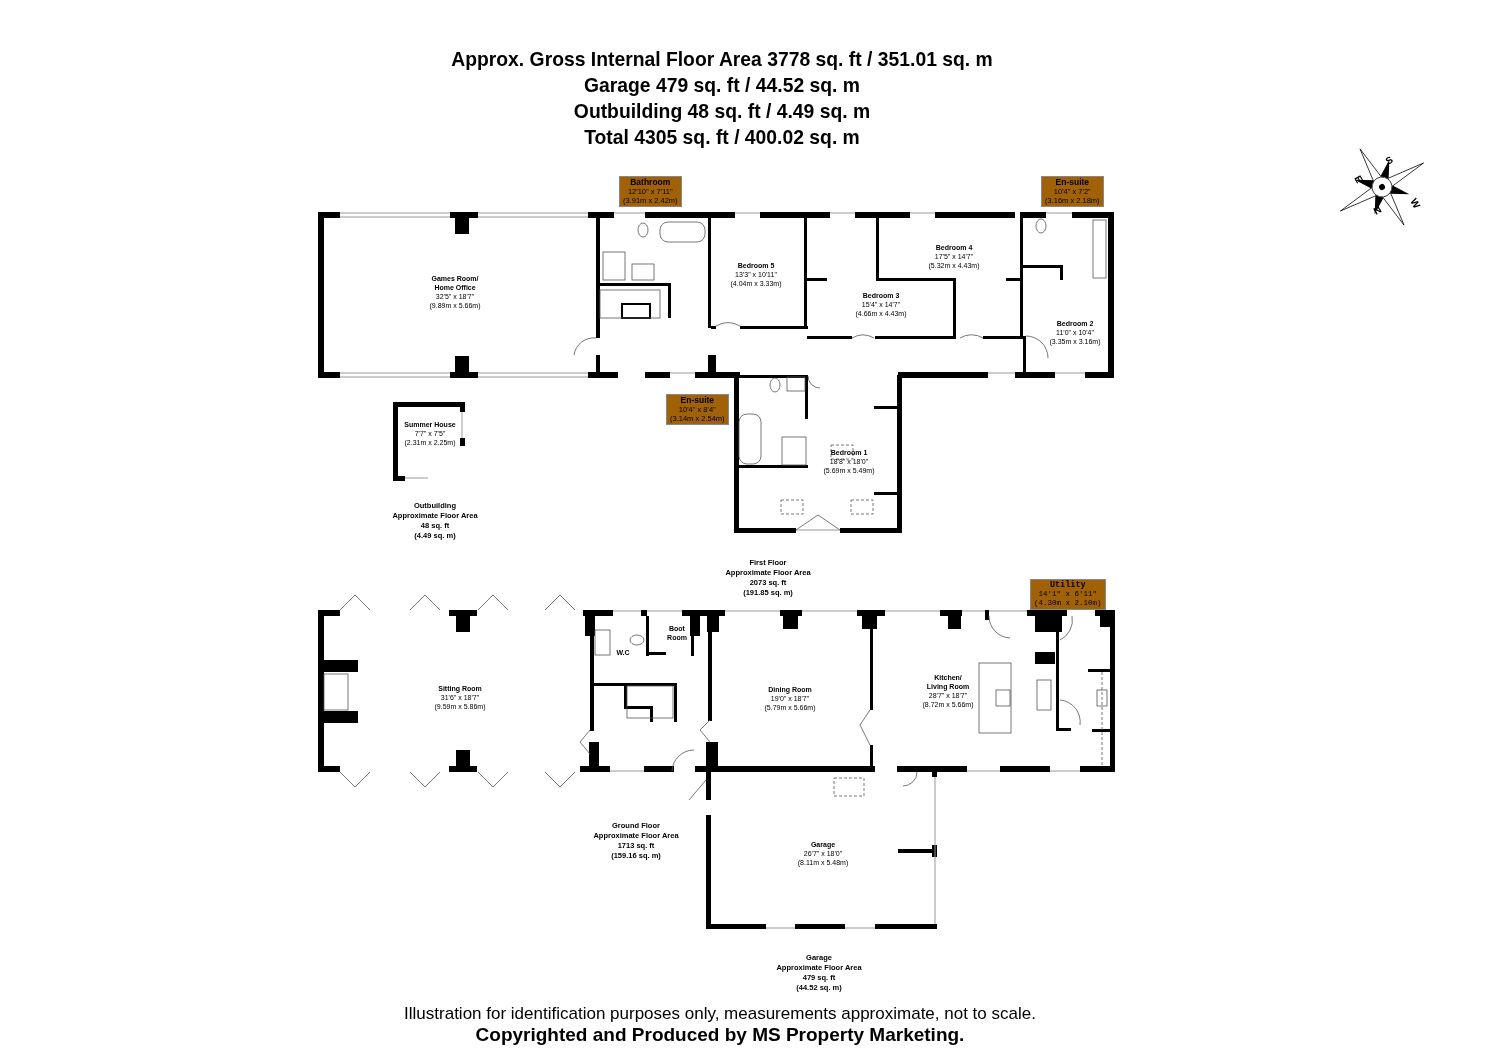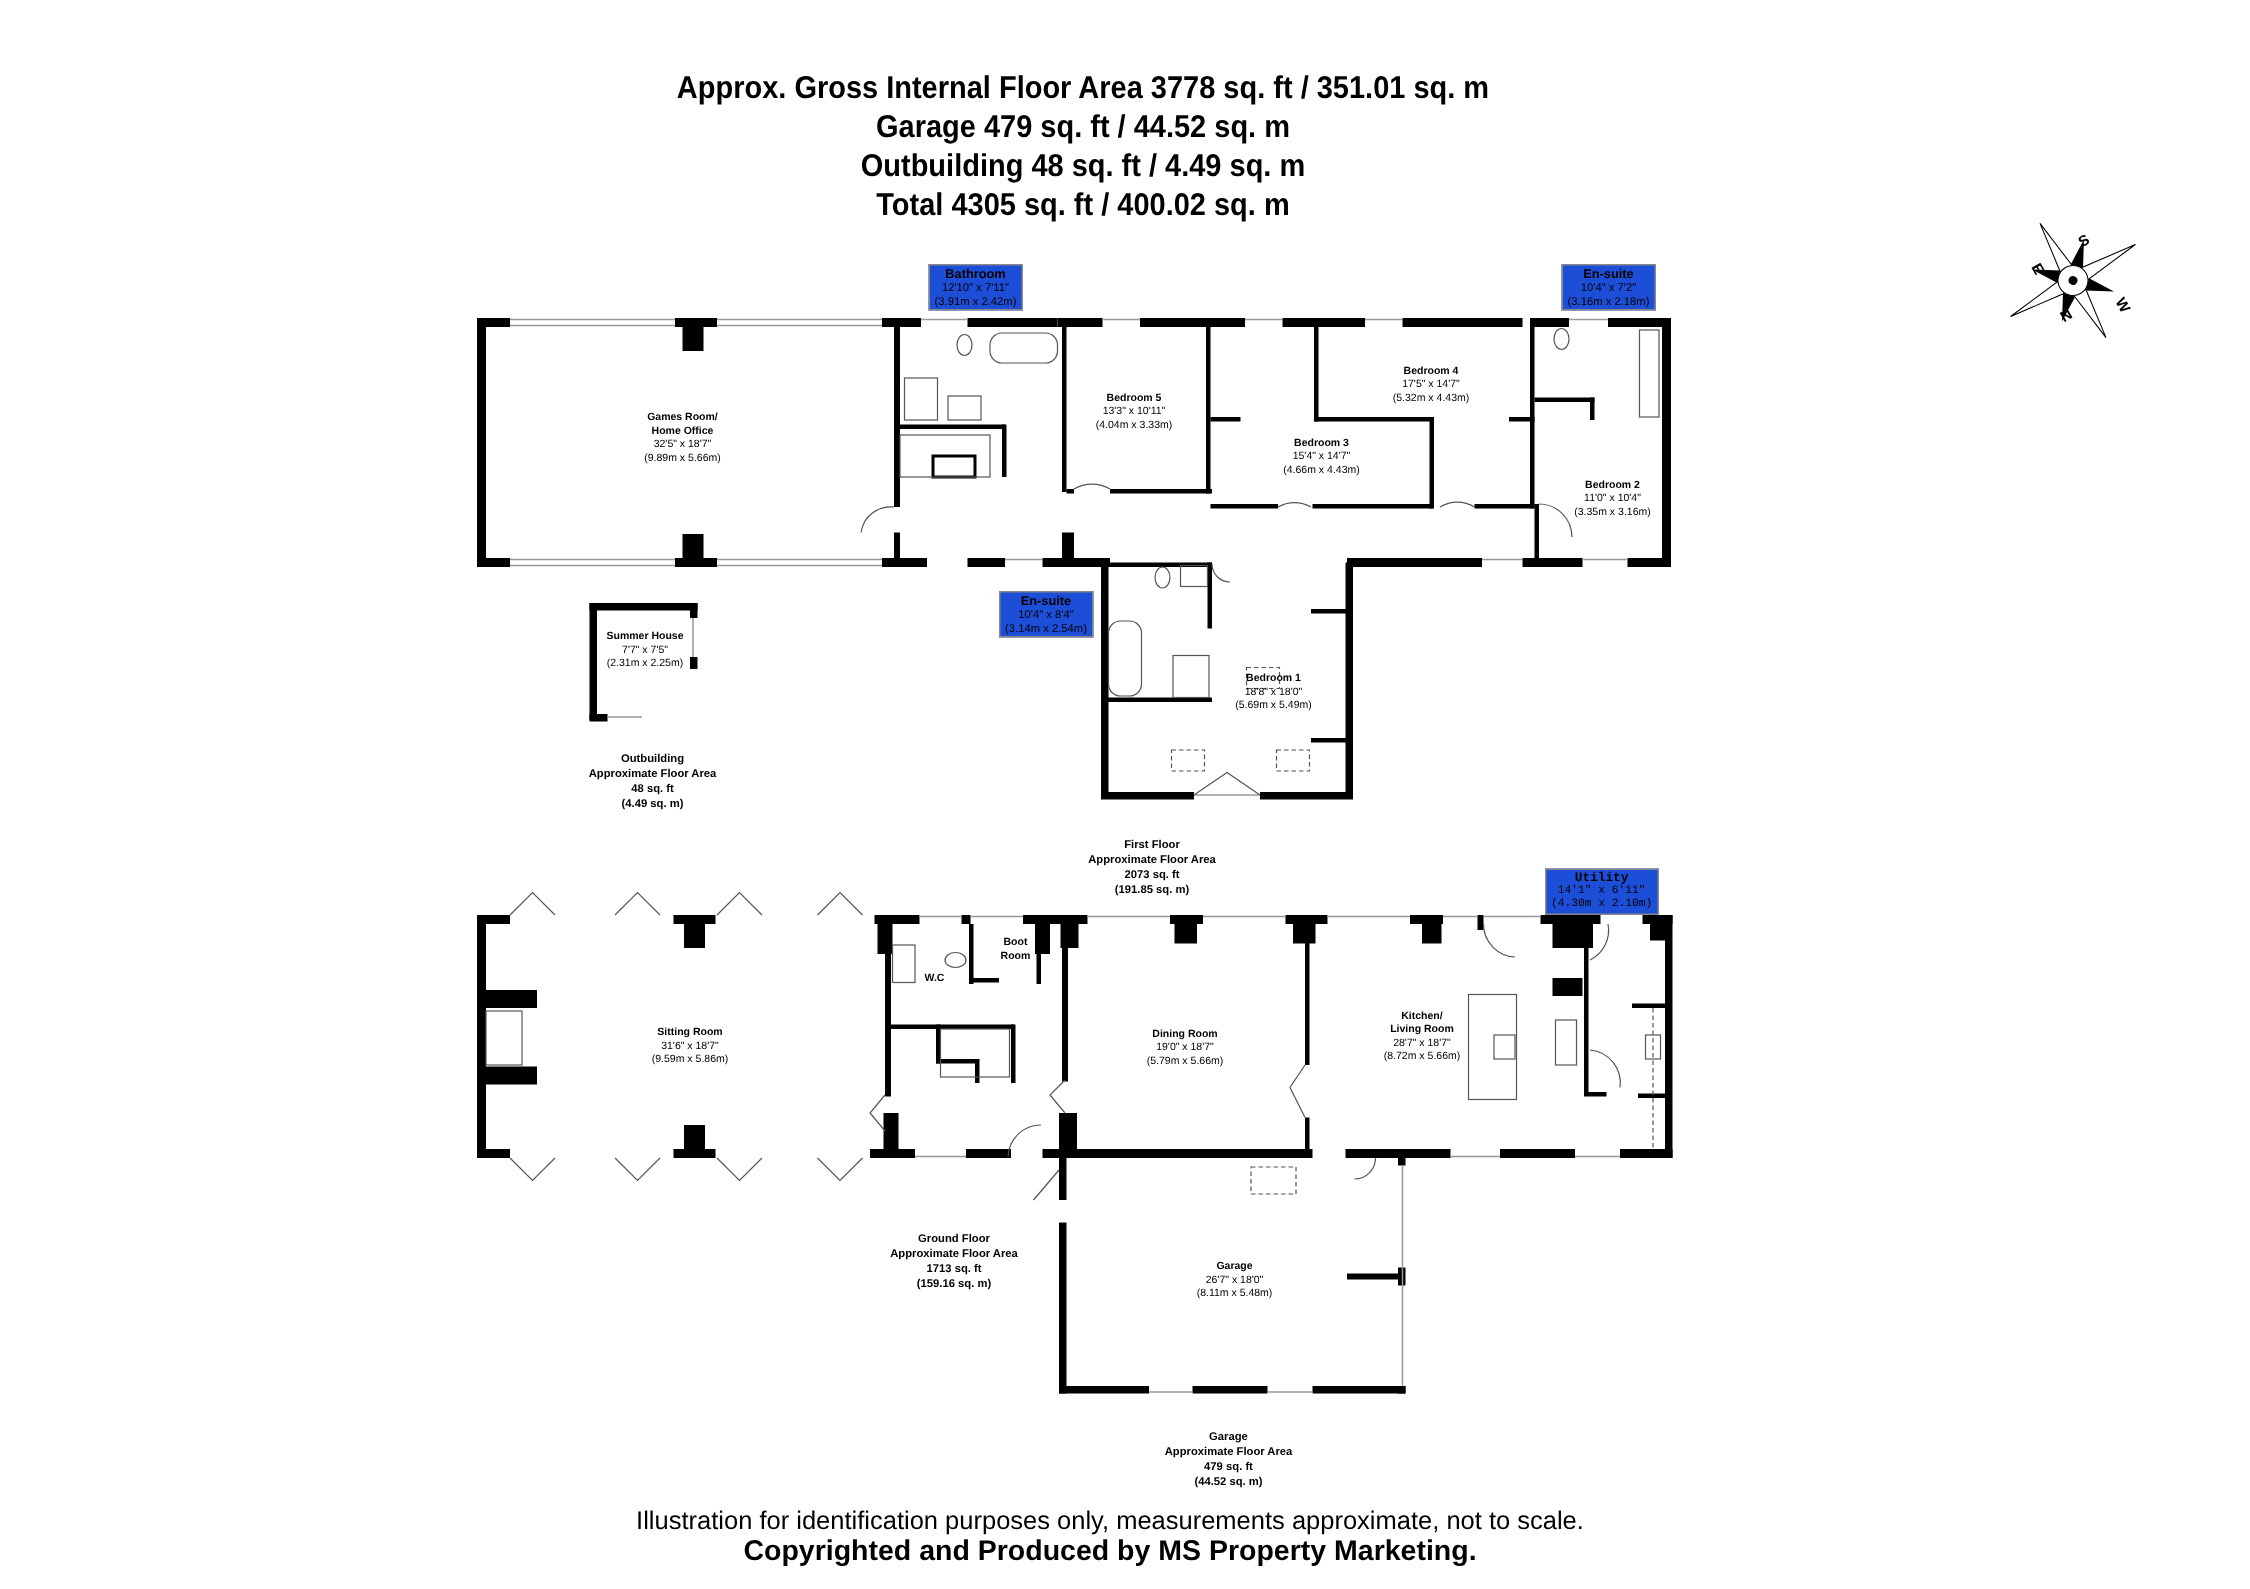--- a/index.html
+++ b/index.html
@@ -2,24 +2,24 @@
 <html><head>
 <meta charset="utf-8">
 <style>
   html, body { margin: 0; padding: 0; background: #ffffff; }
   body { width: 1500px; height: 1059px; position: relative; overflow: hidden; font-family: "Liberation Sans", sans-serif; color: #000; }
   .header { position: absolute; left: 0; top: 46px; width: 1444px; text-align: center; font-family: "Liberation Sans", sans-serif; font-weight: bold; font-size: 21px; line-height: 26px; transform: scaleX(0.92); transform-origin: 722px 0; }
   .header div { white-space: nowrap; }
   svg.plan { position: absolute; left: 0; top: 0; }
   .lbl { position: absolute; text-align: center; font-family: "Liberation Sans", sans-serif; font-size: 7px; line-height: 9px; white-space: nowrap; transform: translateX(-50%); }
   .lbl .n { font-weight: bold; font-size: 7px; }
-  .callout { position: absolute; border: 1px solid #888; background: #1d4ed8; text-align: center; font-size: 7.5px; line-height: 9px; padding: 1px 3px; white-space: nowrap; }
+  .callout { position: absolute; border: 1px solid #888; background: #a16207; text-align: center; font-size: 7.5px; line-height: 9px; padding: 1px 3px; white-space: nowrap; }
   .callout .n { font-weight: bold; font-size: 8.5px; }
   .area { position: absolute; text-align: center; font-weight: bold; font-size: 7.5px; line-height: 10px; transform: translateX(-50%); white-space: nowrap; margin-top: 12px; }
-  .footer { position: absolute; left: 0; top: 1003px; width: 1440px; text-align: center; font-size: 17px; line-height: 21px; padding-left: 20px; }
+  .footer { position: absolute; left: 0; top: 1003px; width: 1440px; text-align: center; font-size: 17px; line-height: 21px; }
   .footer .b { font-weight: bold; font-size: 19px; }
   .compass { position: absolute; left: 1330px; top: 145px; width: 110px; height: 95px; }
 </style>
 </head>
 <body>
 
 <div class="header">
   <div>Approx. Gross Internal Floor Area 3778 sq. ft / 351.01 sq. m</div>
   <div>Garage 479 sq. ft / 44.52 sq. m</div>
   <div>Outbuilding 48 sq. ft / 4.49 sq. m</div>

